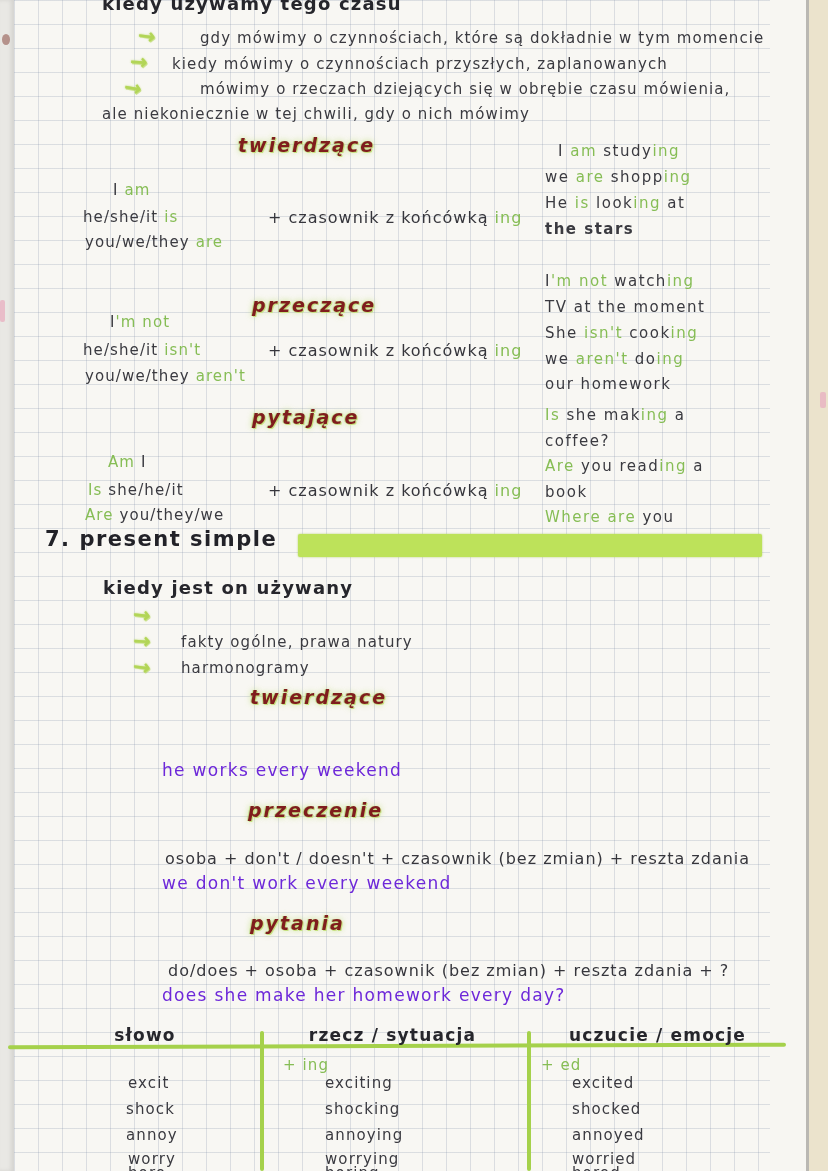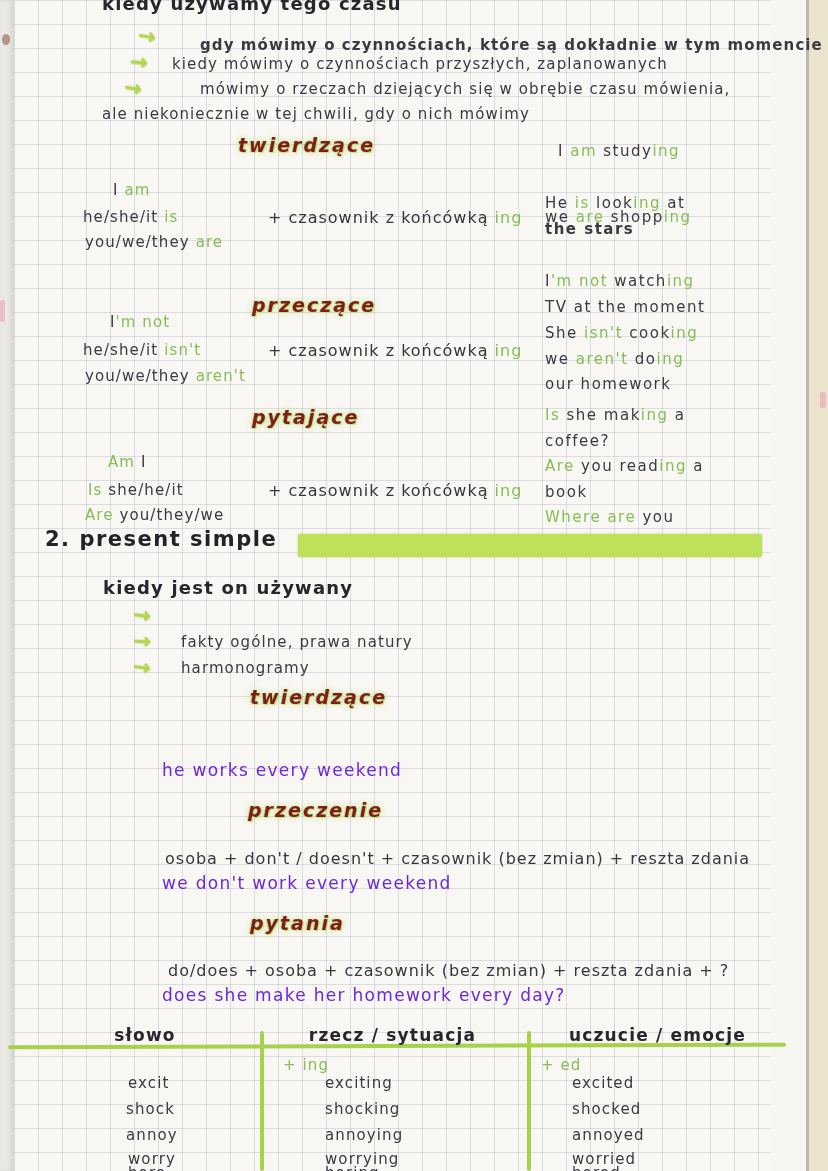--- a/index.html
+++ b/index.html
@@ -42,32 +42,32 @@
   <div class="edge-line"></div>
   <div class="next-page"></div>
   <div class="red-dot" style="left:2px;top:34px;width:8px;height:11px;"></div>
   <div class="pink-mark" style="left:820px;top:392px;width:6px;height:16px;"></div>
   <div class="pink-mark" style="left:0;top:300px;width:5px;height:22px;"></div>
 
   <div class="abs bold-marker" style="left:102px;top:-7px;">kiedy używamy tego czasu</div>
   <span class="abs arrow" style="left:138px;top:24px;transform:rotate(8deg);">→</span>
   <span class="abs arrow" style="left:130px;top:50px;transform:rotate(4deg);">→</span>
   <span class="abs arrow" style="left:124px;top:76px;transform:rotate(10deg);">→</span>
-  <div class="abs hw" style="left:200px;top:36px;font-weight:bold;">gdy mówimy o czynnościach, które są dokładnie w tym momencie</div>
+  <div class="abs hw" style="left:200px;top:29px;">gdy mówimy o czynnościach, które są dokładnie w tym momencie</div>
   <div class="abs hw" style="left:172px;top:55px;">kiedy mówimy o czynnościach przyszłych, zaplanowanych</div>
   <div class="abs hw" style="left:200px;top:80px;">mówimy o rzeczach dziejących się w obrębie czasu mówienia,</div>
   <div class="abs hw" style="left:102px;top:105px;">ale niekoniecznie w tej chwili, gdy o nich mówimy</div>
 
   <div class="abs gheader" style="left:238px;top:134px;">twierdzące</div>
   <div class="abs hw" style="left:113px;top:181px;"><span>I </span><span class="gp">am</span></div>
   <div class="abs hw" style="left:83px;top:208px;"><span>he/she/it </span><span class="gp">is</span></div>
   <div class="abs hw" style="left:85px;top:233px;"><span>you/we/they </span><span class="gp">are</span></div>
   <div class="abs formula" style="left:268px;top:208px;"><span>+ czasownik z końcówką  </span><span class="gp">ing</span></div>
   <div class="abs hw-wide" style="left:558px;top:142px;"><span>I </span><span class="gp">am</span><span> study</span><span class="gp">ing</span></div>
-  <div class="abs hw-wide" style="left:545px;top:168px;margin-top:40px;"><span>we </span><span class="gp">are</span><span> shopp</span><span class="gp">ing</span></div>
+  <div class="abs hw-wide" style="left:545px;top:168px;"><span>we </span><span class="gp">are</span><span> shopp</span><span class="gp">ing</span></div>
   <div class="abs hw-wide" style="left:545px;top:194px;"><span>He </span><span class="gp">is</span><span> look</span><span class="gp">ing</span><span> at</span></div>
   <div class="abs hw-wide" style="left:545px;top:220px;font-weight:bold;"><span>the stars</span></div>
 
   <div class="abs gheader" style="left:252px;top:294px;">przeczące</div>
   <div class="abs hw-wide" style="left:545px;top:272px;"><span>I</span><span class="gp">'m not</span><span> watch</span><span class="gp">ing</span></div>
   <div class="abs hw-wide" style="left:545px;top:298px;"><span>TV at the moment</span></div>
   <div class="abs hw-wide" style="left:545px;top:324px;"><span>She </span><span class="gp">isn't</span><span> cook</span><span class="gp">ing</span></div>
   <div class="abs hw-wide" style="left:545px;top:350px;"><span>we </span><span class="gp">aren't</span><span> do</span><span class="gp">ing</span></div>
   <div class="abs hw-wide" style="left:545px;top:375px;"><span>our homework</span></div>
   <div class="abs hw" style="left:110px;top:313px;"><span>I</span><span class="gp">'m not</span></div>
@@ -79,21 +79,21 @@
   <div class="abs hw-wide" style="left:545px;top:406px;"><span class="gp">Is</span><span> she mak</span><span class="gp">ing</span><span> a</span></div>
   <div class="abs hw-wide" style="left:545px;top:432px;"><span>coffee?</span></div>
   <div class="abs hw-wide" style="left:545px;top:457px;"><span class="gp">Are</span><span> you read</span><span class="gp">ing</span><span> a</span></div>
   <div class="abs hw-wide" style="left:545px;top:483px;"><span>book</span></div>
   <div class="abs hw-wide" style="left:545px;top:508px;"><span class="gp">Where are</span><span> you</span></div>
   <div class="abs hw" style="left:108px;top:453px;"><span class="gp">Am</span><span> I</span></div>
   <div class="abs hw" style="left:88px;top:481px;"><span class="gp">Is</span><span> she/he/it</span></div>
   <div class="abs hw" style="left:85px;top:506px;"><span class="gp">Are</span><span> you/they/we</span></div>
   <div class="abs formula" style="left:268px;top:481px;"><span>+ czasownik z końcówką  </span><span class="gp">ing</span></div>
 
-  <div class="abs chapter" style="left:45px;top:527px;">2. present simple</div>
+  <div class="abs chapter" style="left:45px;top:527px;">7. present simple</div>
   <div class="hl-bar" style="left:298px;top:534px;width:464px;height:23px;"></div>
 
   <div class="abs bold-marker" style="left:103px;top:577px;">kiedy jest on używany</div>
   <span class="abs arrow" style="left:133px;top:603px;transform:rotate(6deg);">→</span>
   <span class="abs arrow" style="left:133px;top:629px;transform:rotate(3deg);">→</span>
   <span class="abs arrow" style="left:133px;top:655px;transform:rotate(8deg);">→</span>
   <div class="abs hw" style="left:181px;top:633px;">fakty ogólne, prawa natury</div>
   <div class="abs hw" style="left:181px;top:659px;">harmonogramy</div>
 
   <div class="abs gheader" style="left:250px;top:686px;">twierdzące</div>

